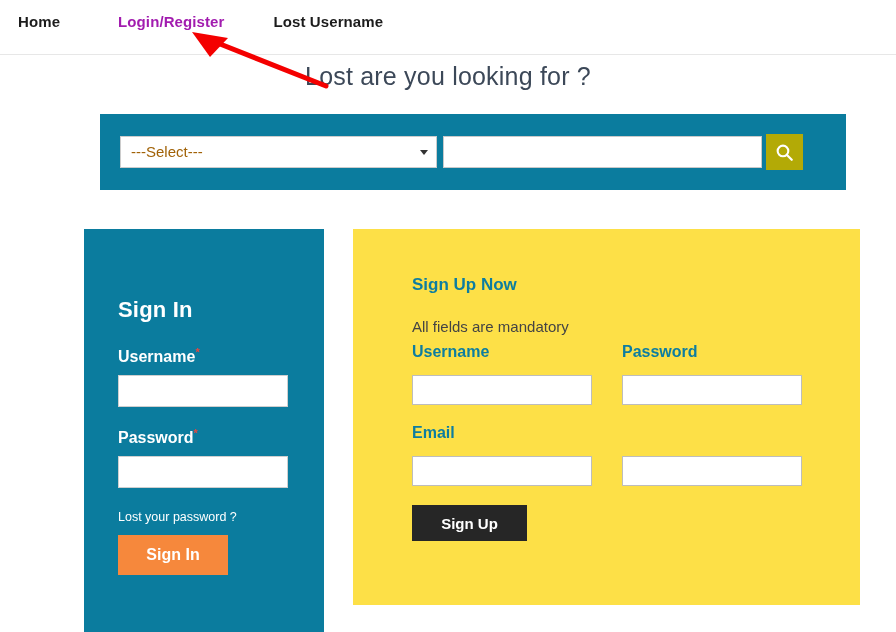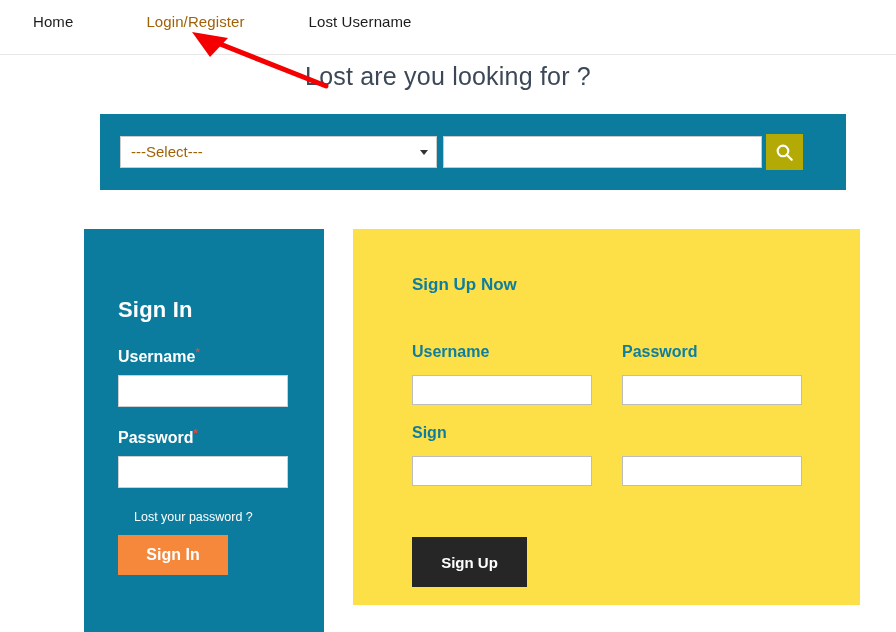--- a/index.html
+++ b/index.html
@@ -30,30 +30,29 @@
   }
   .nav-list {
     position: absolute;
     left: 18px;
     top: 13px;
     display: flex;
     align-items: center;
   }
   .nav-item {
     font-size: 15px;
-    font-weight: normal;
+    font-weight: bold;
     letter-spacing: 0.1px;
     color: #1c1c1c;
     text-decoration: none;
     white-space: nowrap;
     cursor: pointer;
     padding: 0;
-    margin-left: 15px;
-  }
-  .nav-item.is-muted { color: #a16207; }
+  }
+  .nav-item.is-muted { color: #a21caf; }
   .nav-gap-1 { width: 58px; }
   .nav-gap-2 { width: 49px; }
 
   
   .page-heading {
     position: absolute;
     left: 0;
     top: 62px;
     width: 896px;
     text-align: center;
@@ -190,21 +189,20 @@
   .signin-input.inp-user { top: 146px; }
   .signin-input.inp-pass { top: 227px; }
   .lost-link {
     position: absolute;
     left: 34px;
     top: 281px;
     font-size: 12.5px;
     color: #ffffff;
     text-decoration: none;
     cursor: pointer;
-    margin-left: 16px;
   }
   .signin-button {
     position: absolute;
     left: 34px;
     top: 306px;
     width: 110px;
     height: 40px;
     background: #f6883c;
     border: none;
     color: #ffffff;
@@ -263,30 +261,29 @@
   .col-right { left: 269px; }
   .row1-label { top: 114px; }
   .row1-input { top: 146px; }
   .row2-label { top: 195px; }
   .row2-input { top: 227px; }
   .signup-button {
     position: absolute;
     left: 59px;
     top: 276px;
     width: 115px;
-    height: 50px;
+    height: 36px;
     background: #262626;
     border: none;
     color: #ffffff;
     font-family: "Liberation Sans", sans-serif;
     font-size: 15px;
     font-weight: bold;
     cursor: pointer;
     padding: 0;
-    margin-top: 32px;
   }
 </style>
 </head>
 <body>
 
 <div class="topnav">
   <div class="nav-list">
     <a class="nav-item" href="#">Home</a>
     <span class="nav-gap-1"></span>
     <a class="nav-item is-muted" href="#">Login/Register</a>
@@ -336,27 +333,28 @@
 
   <a class="lost-link" href="#">Lost your password ?</a>
 
   <button class="signin-button">Sign In</button>
 
 </div>
 
 <div class="signup-panel">
 
   <div class="signup-title">Sign Up Now</div>
+  <div class="signup-note">All fields are mandatory</div>
 
   <div class="signup-label col-left row1-label">Username</div>
   <input class="signup-input col-left row1-input" type="text" placeholder="" style="">
 
   <div class="signup-label col-right row1-label">Password</div>
   <input class="signup-input col-right row1-input" type="password" placeholder="" style="">
 
-  <div class="signup-label col-left row2-label">Sign</div>
+  <div class="signup-label col-left row2-label">Email</div>
   <input class="signup-input col-left row2-input" type="text" placeholder="" style="">
 
   <input class="signup-input col-right row2-input" type="password" placeholder="" style="">
 
   <button class="signup-button">Sign Up</button>
 
 </div>
 
 </body></html>

